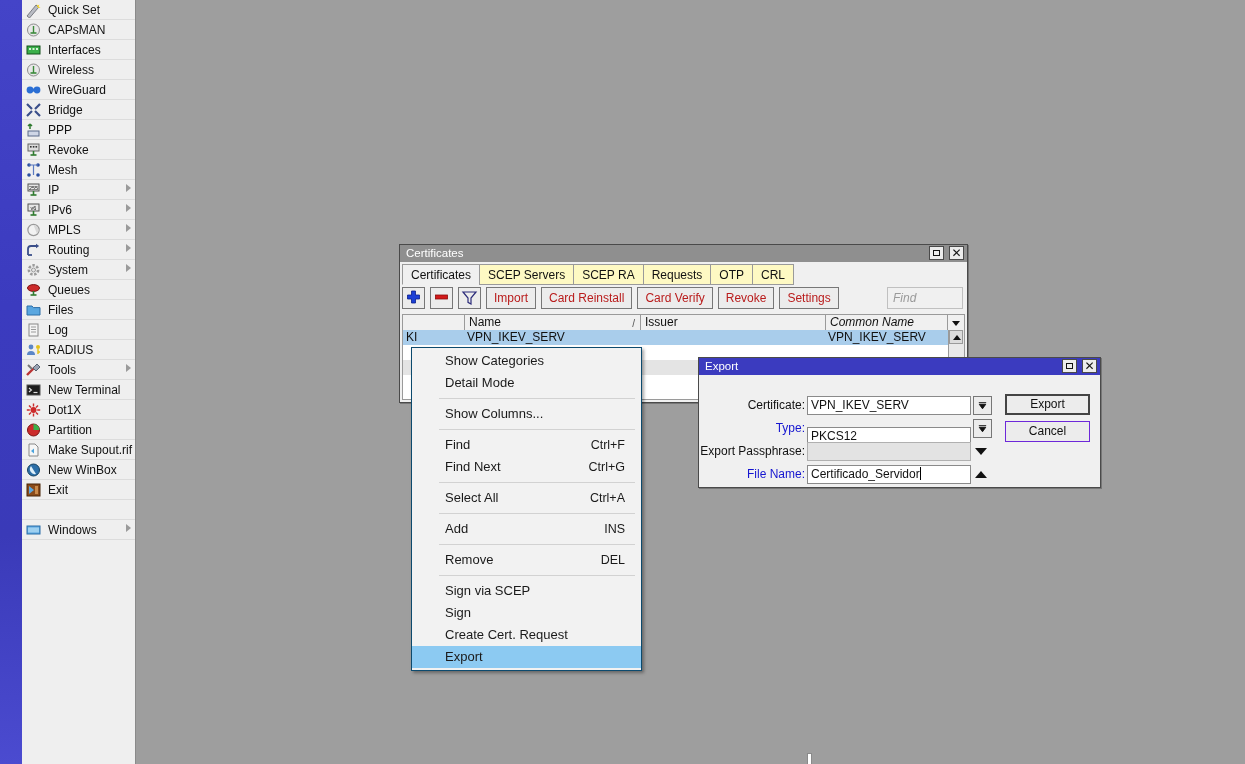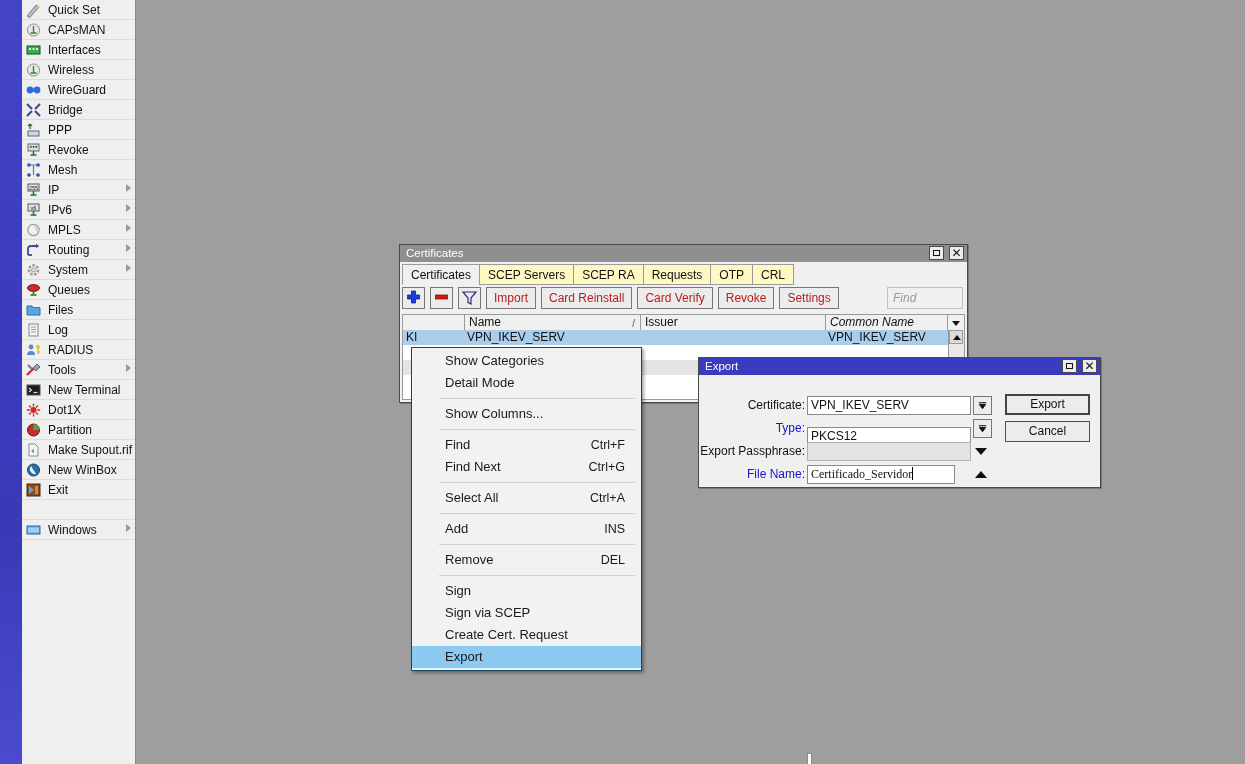--- a/index.html
+++ b/index.html
@@ -349,22 +349,22 @@
       <div class="msep"></div>
       <div class="mrow"><span>Find</span><span class="accel">Ctrl+F</span></div>
       <div class="mrow"><span>Find Next</span><span class="accel">Ctrl+G</span></div>
       <div class="msep"></div>
       <div class="mrow"><span>Select All</span><span class="accel">Ctrl+A</span></div>
       <div class="msep"></div>
       <div class="mrow"><span>Add</span><span class="accel">INS</span></div>
       <div class="msep"></div>
       <div class="mrow"><span>Remove</span><span class="accel">DEL</span></div>
       <div class="msep"></div>
+      <div class="mrow"><span>Sign via SCEP</span></div>
       <div class="mrow"><span>Sign</span></div>
-      <div class="mrow"><span>Sign via SCEP</span></div>
       <div class="mrow"><span>Create Cert. Request</span></div>
       <div class="mrow hl"><span>Export</span></div>
     </div>
 
   <div class="win" id="win-export">
     <div class="win-title title-active">
       <span>Export</span>
       <span class="win-btns">
         <span class="tbtn"><span class="sq"></span></span>
         <span class="tbtn"><span class="xg">✕</span></span>
@@ -401,21 +401,21 @@
         <span class="flabel" style="right:166px;">Export Passphrase:</span>
       </div>
       <div class="finput dis" id="fin-pass" style="left:108px;top:67px;width:164px;">
         <span></span>
       </div>
       <div class="plainarrow pa-down" style="left:276px;top:73px;"></div>
 
       <div class="frow" style="left:0;top:90px;width:272px;">
         <span class="flabel blue" style="right:166px;">File Name:</span>
       </div>
-      <div class="finput" id="fin-file" style="left:108px;top:90px;width:148px;font-family:Liberation Serif, serif;">
+      <div class="finput" id="fin-file" style="left:108px;top:90px;width:164px;">
         <span>Certificado_Servidor</span><span class="caret"></span>
       </div>
       <div class="plainarrow pa-up" style="left:276px;top:96px;"></div>
 
       <div class="actbtn primary" style="left:306px;top:19px;">Export</div>
       <div class="actbtn" style="left:306px;top:46px;">Cancel</div>
 
     </div>
   </div>
 

